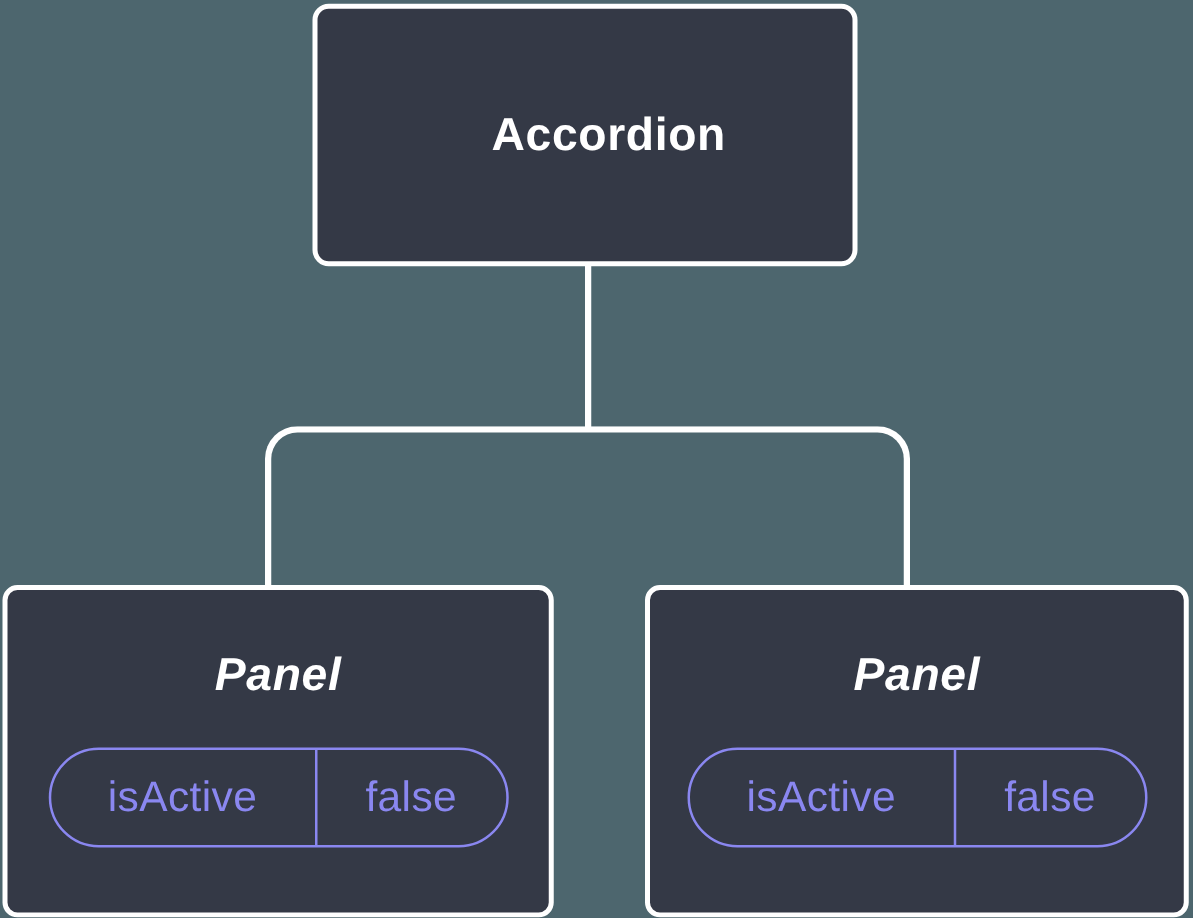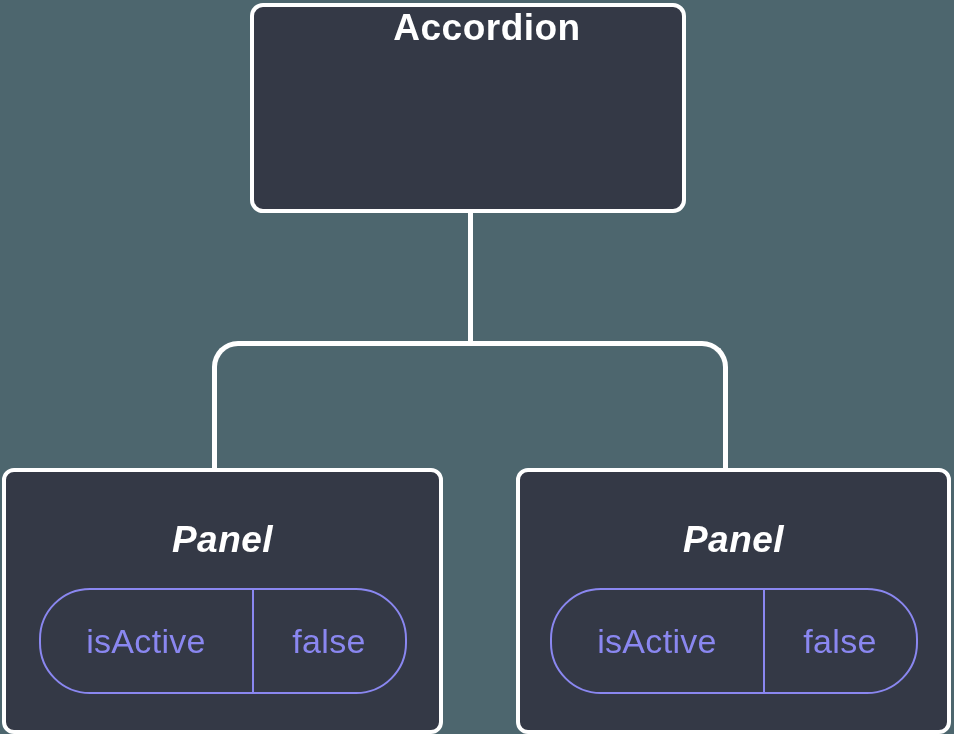--- a/index.html
+++ b/index.html
@@ -18,21 +18,21 @@
   
   .node {
     position: absolute;
     background: #343946;
     border: 4px solid #FFFFFF;
   }
   .root-node {
     left: 250px; top: 3px;
     width: 436px; height: 210px;
     border-radius: 13px;
-    display: flex; align-items: flex-start; justify-content: center; padding-left: 38px;
+    display: flex; align-items: center; justify-content: center; padding-left: 38px;
   }
   .root-label {
     color: #FFFFFF;
     font-size: 37px;
     font-weight: 600;
     letter-spacing: 0.5px;
   }
   
   .stem {
     position: absolute;
@@ -62,22 +62,22 @@
     text-align: center;
     color: #FFFFFF;
     font-size: 37px;
     font-weight: 600;
     line-height: 44px;
     letter-spacing: 0.5px;
     font-style: italic;
   }
   
   .pill {
-    margin: 26px auto 0 auto;
-    width: 368px; height: 106px;
+    margin: 36px auto 0 auto;
+    width: 368px; height: 80px;
     border: 2px solid #8A87F0;
     border-radius: 51px;
     display: flex;
     align-items: stretch;
     overflow: hidden;
   }
   .pill-key {
     width: 213px;
     border-right: 2px solid #8A87F0;
     display: flex; align-items: center; justify-content: center;

